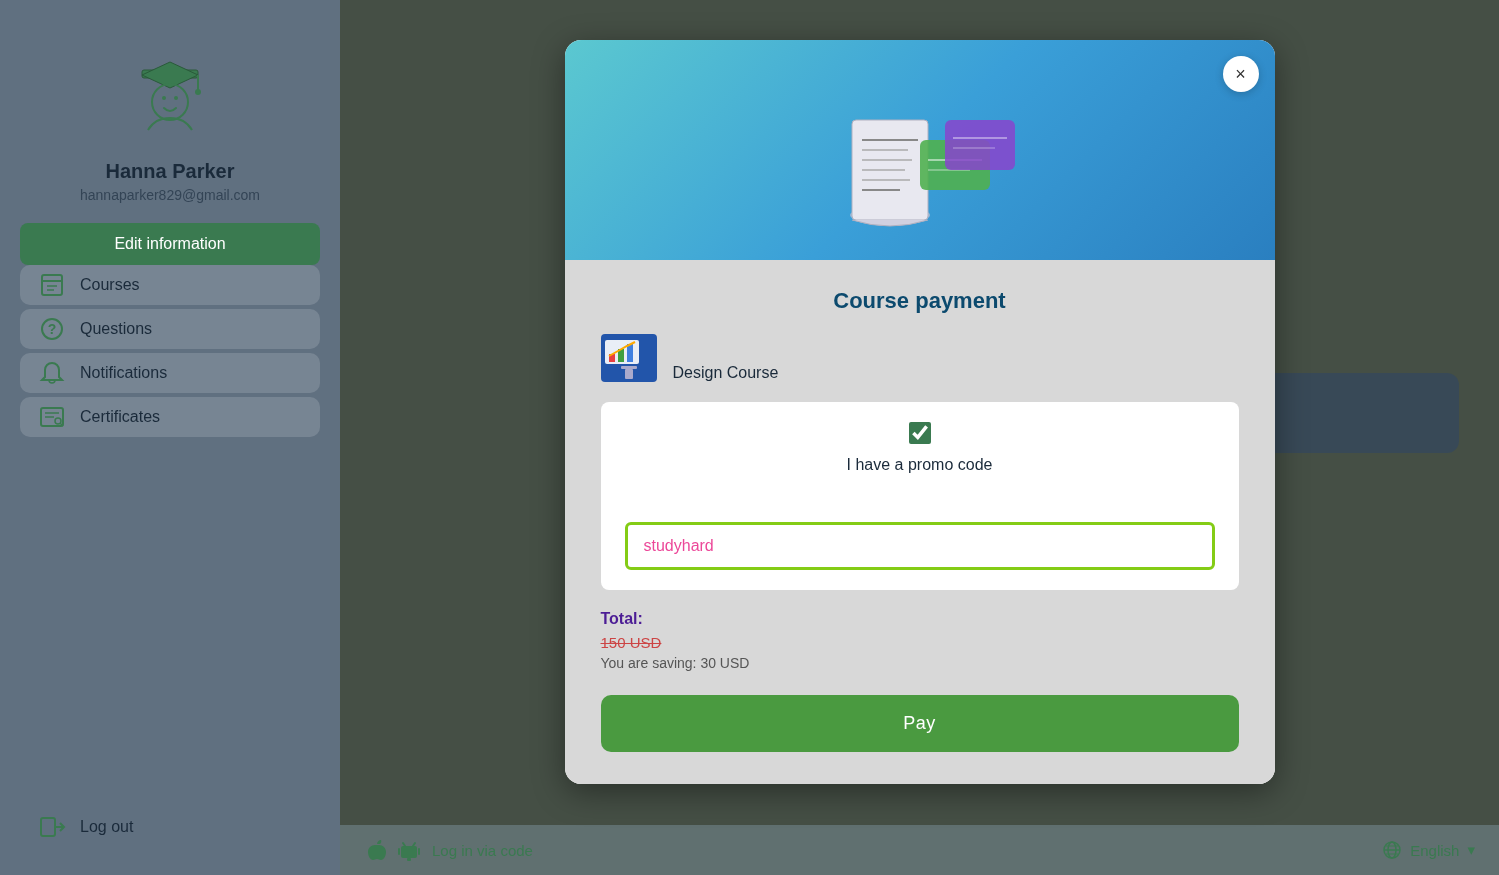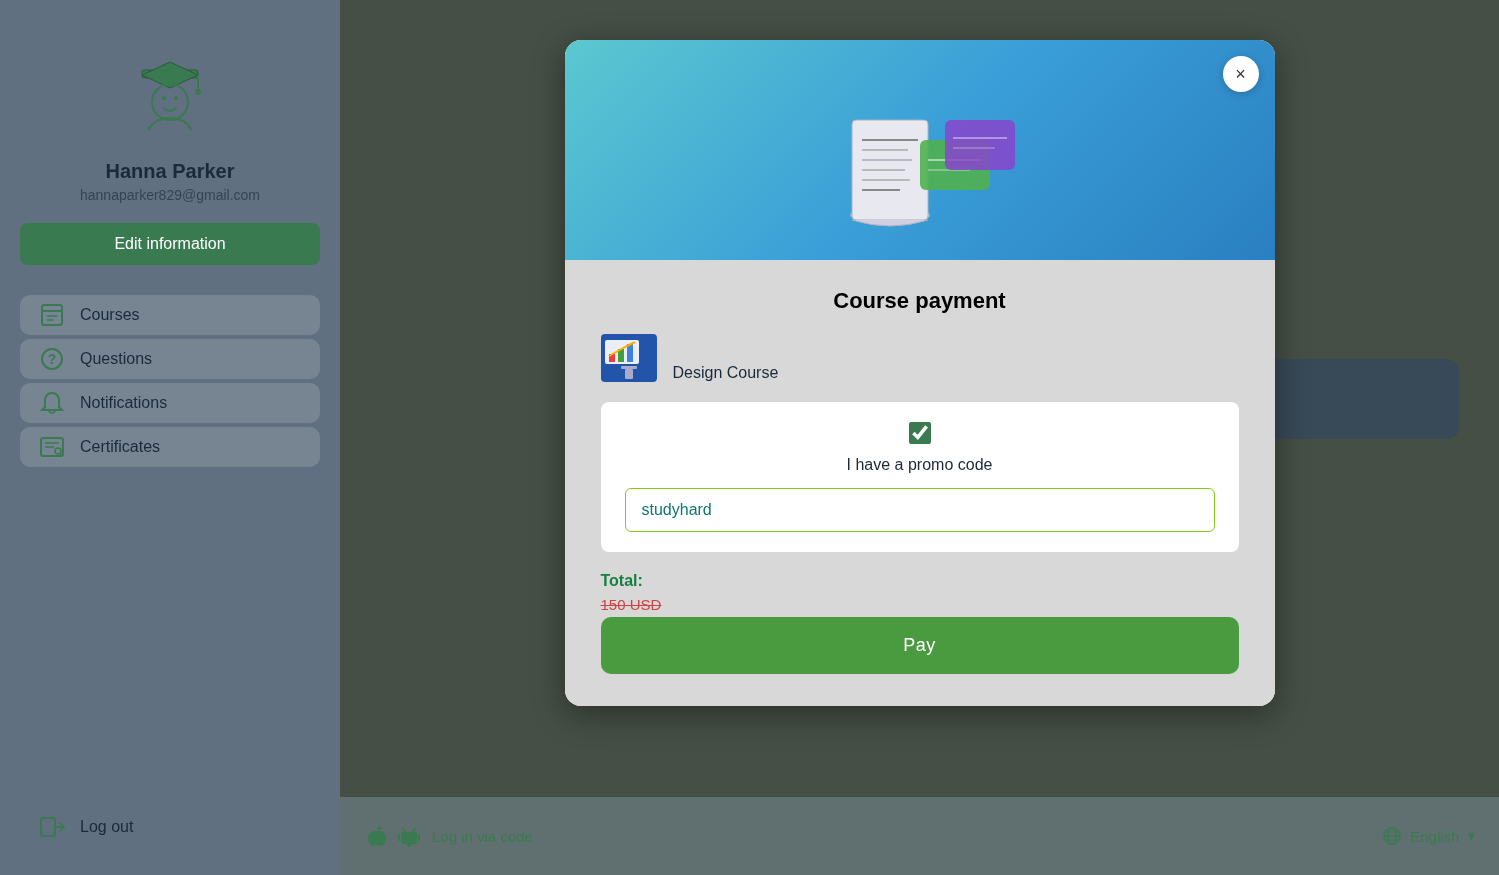--- a/index.html
+++ b/index.html
@@ -51,21 +51,20 @@
 
     .edit-info-btn {
       background: #3a7a50;
       color: white;
       border: none;
       border-radius: 8px;
       padding: 12px 16px;
       width: 100%;
       font-size: 16px;
       cursor: pointer;
-      margin-bottom: 30px;
     }
 
     .nav-menu {
       width: 100%;
       display: flex;
       flex-direction: column;
       gap: 4px;
     }
 
     .nav-item {
@@ -111,21 +110,21 @@
     }
 
     .main-body {
       flex: 1;
       position: relative;
     }
 
     
     .bottom-bar {
       background: #607070;
-      padding: 28px 24px;
+      padding: 14px 24px;
       display: flex;
       justify-content: space-between;
       align-items: center;
     }
 
     .bottom-left {
       display: flex;
       align-items: center;
       gap: 12px;
       color: #3a7a50;
@@ -191,21 +190,21 @@
 
     .modal-body {
       background: #d8d8d8;
       padding: 28px 36px 32px;
     }
 
     .modal-title {
       font-size: 22px;
       font-weight: bold;
       text-align: center;
-      color: #000000;
+      color: #0c4a6e;
       margin-bottom: 20px;
     }
 
     .course-row {
       display: flex;
       align-items: flex-end;
       gap: 16px;
       margin-bottom: 20px;
     }
 
@@ -240,32 +239,33 @@
       accent-color: #3a7a50;
     }
 
     .promo-label {
       font-size: 16px;
       color: #1a2a3a;
     }
 
     .promo-input {
       width: 100%;
-      border: 1px solid #84cc16;
+      border: 3px solid #84cc16;
       border-radius: 6px;
       padding: 12px 16px;
       font-size: 16px;
-      color: #0f766e;
+      color: #ec4899;
       outline: none;
+      margin-top: 34px;
     }
 
     .total-label {
       font-size: 16px;
       font-weight: bold;
-      color: #15803d;
+      color: #4c1d95;
       margin-bottom: 6px;
     }
 
     .original-price {
       font-size: 15px;
       color: #cc4444;
       text-decoration: line-through;
       margin-bottom: 4px;
     }
 
@@ -443,20 +443,21 @@
           <div class="promo-check-row">
             <input type="checkbox" class="promo-checkbox" checked="" style="">
             <label class="promo-label">I have a promo code</label>
           </div>
           <input type="text" class="promo-input" value="studyhard" style="">
         </div>
 
         
         <div class="total-label">Total:</div>
         <div class="original-price">150 USD</div>
+        <div class="saving-text">You are saving: 30 USD</div>
 
         <button class="pay-btn">Pay</button>
       </div>
     </div>
   </div>
 
   <div class="bottom-bar">
     <div class="bottom-left">
       <svg width="22" height="22" viewBox="0 0 22 22" fill="none" xmlns="http://www.w3.org/2000/svg">
         <path d="M16 5 C16 5 18 3 17 1 C15 1 13 3 13 5 C13 5 14 5 16 5Z" fill="#3a7a50"></path>

